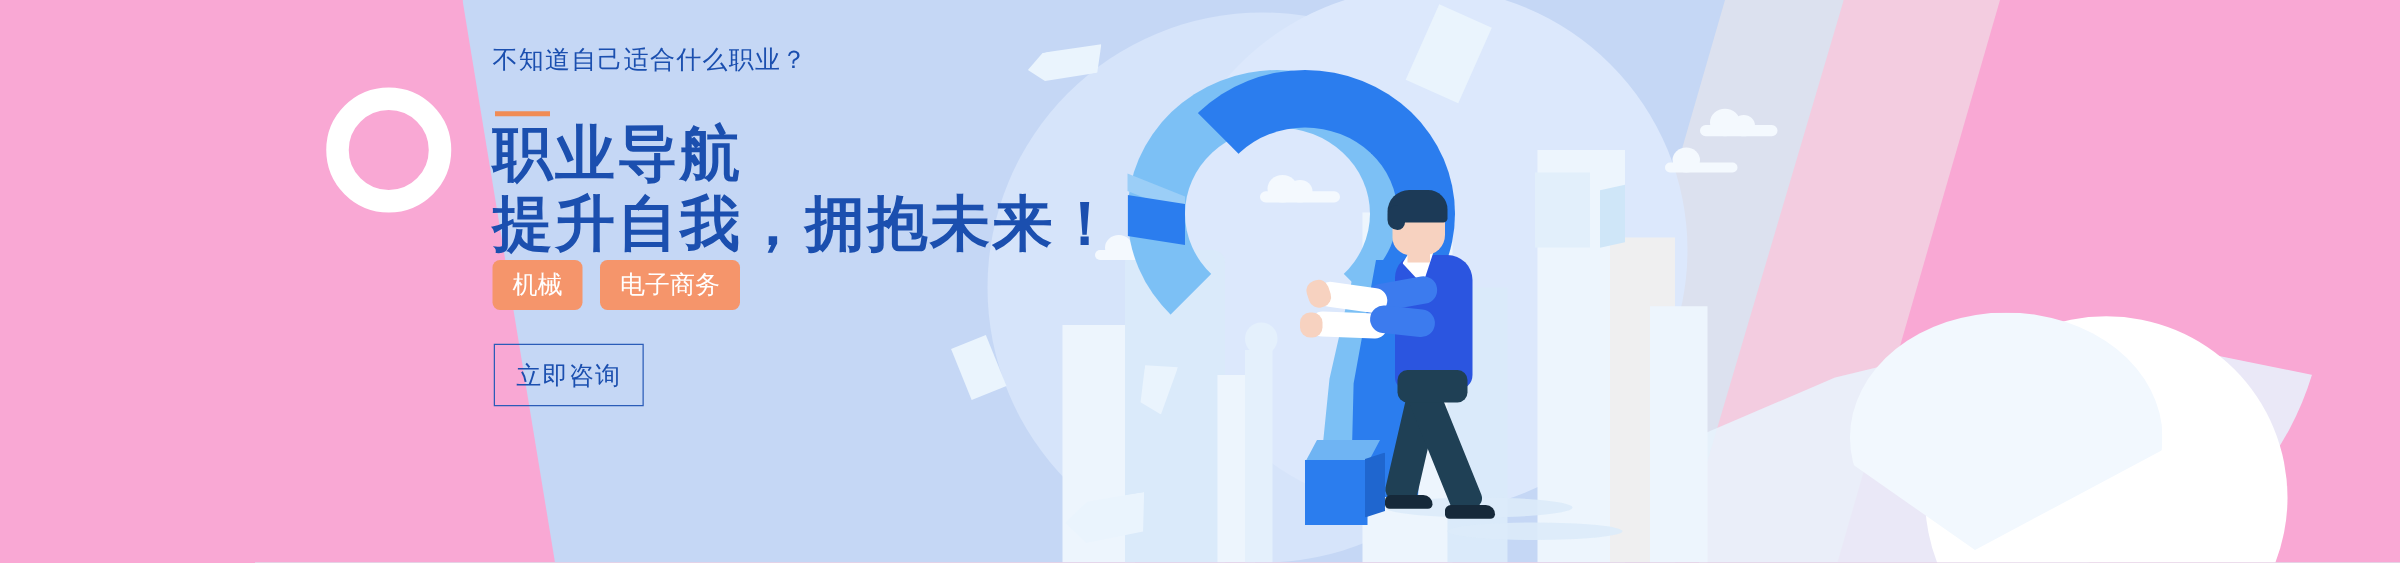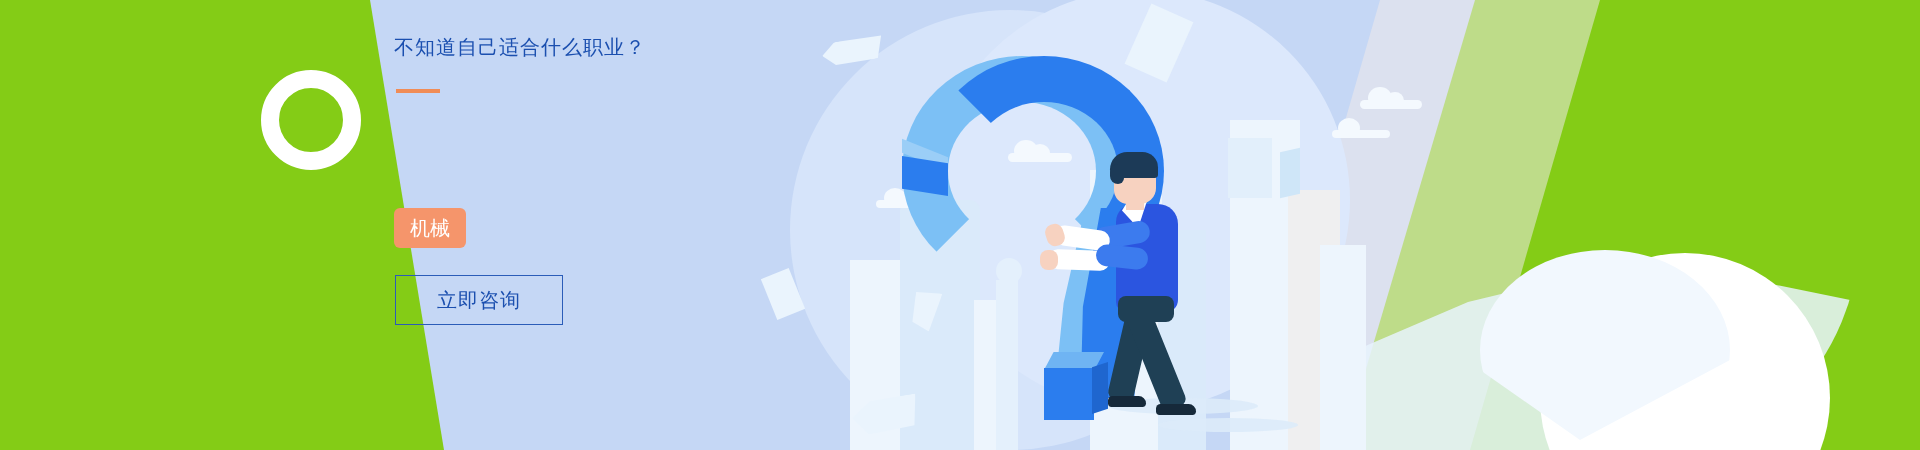--- a/index.html
+++ b/index.html
@@ -3,21 +3,21 @@
 <meta charset="utf-8">
 <style>
   html,body{margin:0;padding:0;}
   body{
     width:1920px;height:450px;overflow:hidden;
     font-family:"Liberation Sans","DejaVu Sans",sans-serif;
     background:#FAEAE3;
   }
   #banner{
     position:relative;width:1920px;height:450px;overflow:hidden;
-    background:#84cc16;
+    background:#f9a8d4;
   }
   
   .band-blue{
     position:absolute;left:0;top:0;width:1920px;height:450px;
     background:#C5D7F5;
     clip-path:polygon(370px 0, 1475px 0, 1342px 450px, 444px 450px);
   }
   .band-blue-soft{
     position:absolute;left:1180px;top:0;width:420px;height:450px;
     background:#EFEAEA;
@@ -98,21 +98,21 @@
   .headline span{display:block;white-space:nowrap;}
   .tags{
     position:absolute;left:0;top:208px;display:flex;gap:14px;
   }
   .tag{
     background:#F5956B;color:#FFFFFF;border-radius:6px;
     font-size:20px;padding:8px 16px;white-space:nowrap;line-height:1.2;
   }
   .cta{
     position:absolute;left:1px;top:275px;
-    width:168px;height:50px;box-sizing:border-box;
+    width:120px;height:50px;box-sizing:border-box;
     border:1px solid #2B5CB8;background:transparent;
     color:#1B4FAF;font-size:20px;
     display:flex;align-items:center;justify-content:center;
     font-family:"Liberation Sans","DejaVu Sans",sans-serif;
     cursor:pointer;letter-spacing:1px;
   }
 </style>
 </head>
 <body>
 
@@ -241,22 +241,27 @@
     </div>
 
   </div>
 
   <div id="copy">
 
     <div class="eyebrow">不知道自己适合什么职业？</div>
 
     <div class="divider"></div>
 
+    <div class="headline">
+      <span>职业导航</span>
+      <span>提升自我，拥抱未来！</span>
+    </div>
 
     <div class="tags">
       <div class="tag">机械</div>
+      <div class="tag">电子商务</div>
     </div>
 
     <button class="cta">立即咨询</button>
 
   </div>
 
 </div>
 
 </body></html>

